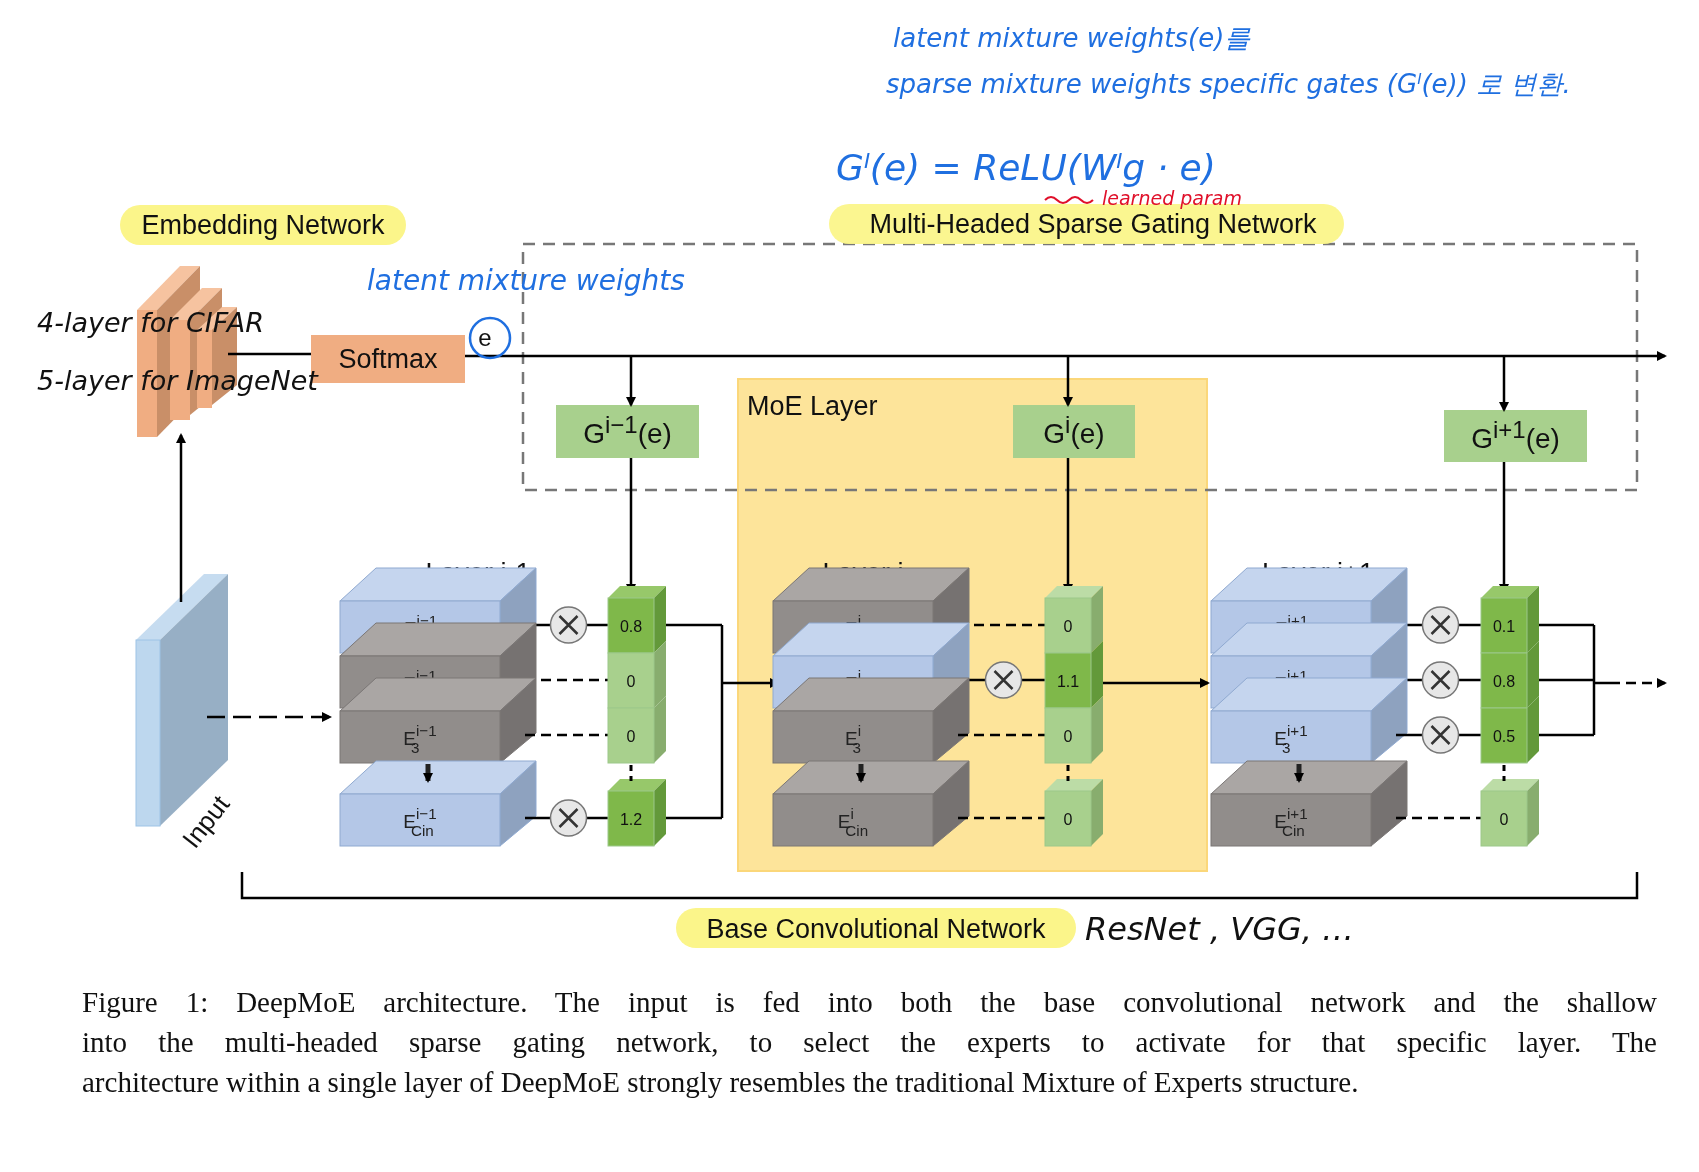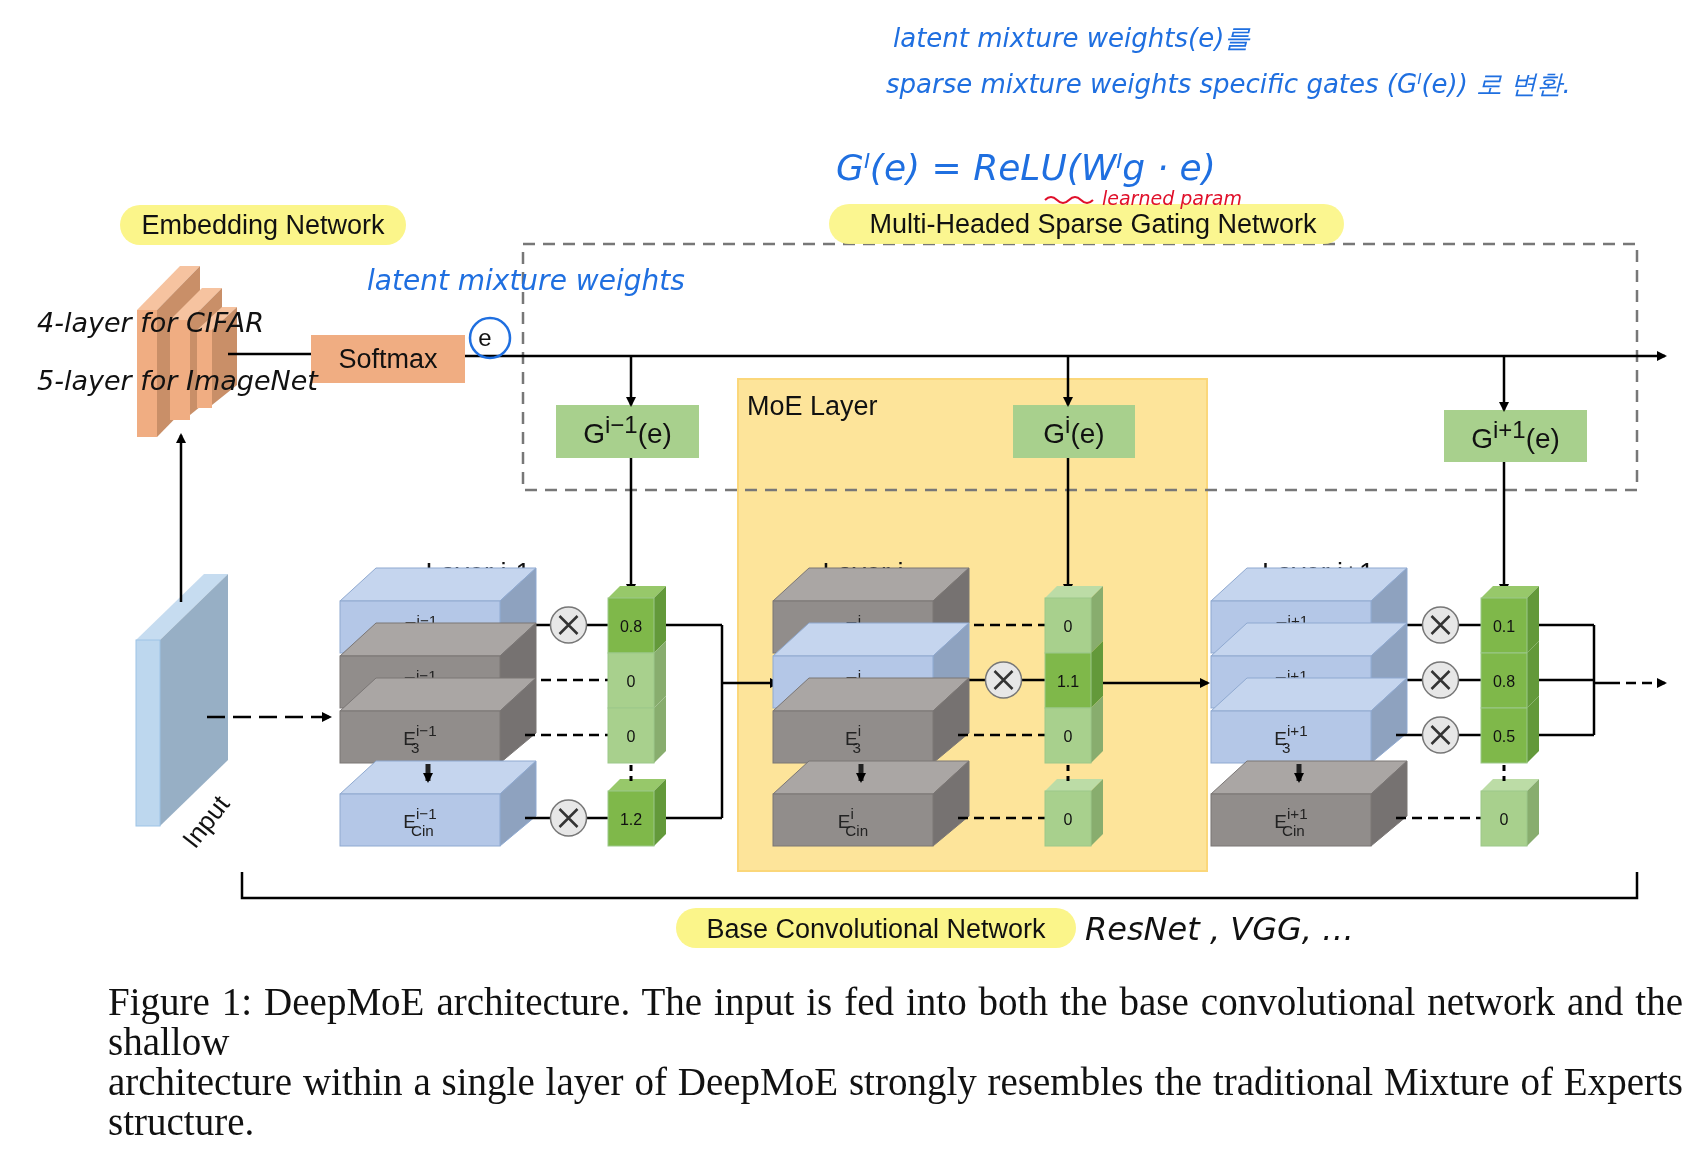--- a/index.html
+++ b/index.html
@@ -1,23 +1,23 @@
 <!DOCTYPE html>
 <html><head>
 <meta charset="utf-8">
 <style>
   html, body { margin: 0; padding: 0; background: #ffffff; }
   body { width: 1699px; height: 1172px; position: relative; overflow: hidden; }
   #fig { position: absolute; left: 0; top: 0; width: 1699px; height: 1060px; }
   svg text { font-family: "Liberation Sans", "DejaVu Sans", sans-serif; }
   .hand { font-family: "DejaVu Sans", sans-serif; font-style: italic; }
   .caption {
-    position: absolute; left: 108px; top: 982px; width: 1575px;
+    position: absolute; left: 82px; top: 982px; width: 1575px;
     font-family: "Liberation Serif", "DejaVu Serif", serif;
-    font-size: 39px; line-height: 40px; color: #111; text-align: justify;
+    font-size: 29px; line-height: 40px; color: #111; text-align: justify;
     text-align-last: justify;
   }
   .caption .last { text-align-last: left; font-family: Liberation Serif, serif; }
 </style>
 </head>
 <body>
 
 <svg id="fig" viewBox="0 0 1699 1060" xmlns="http://www.w3.org/2000/svg">
   <defs>
     <marker id="arr" markerWidth="10" markerHeight="10" refX="8" refY="5" orient="auto" markerUnits="userSpaceOnUse">
@@ -279,14 +279,15 @@
   <path d="M1045,200 q6,-6 12,0 q6,6 12,0 q6,-6 12,0 q6,6 12,0" fill="none" stroke="#e0102a" stroke-width="2"></path>
   <text class="hand" x="1102" y="205" font-size="19" fill="#e0102a">learned param</text>
   <text class="hand" x="367" y="290" font-size="28" fill="#1f6fe0">latent mixture weights</text>
   <text class="hand" x="37" y="332" font-size="27" fill="#111">4-layer for CIFAR</text>
   <text class="hand" x="37" y="390" font-size="27" fill="#111">5-layer for ImageNet</text>
   <text class="hand" x="1085" y="940" font-size="32" fill="#111">ResNet , VGG, …</text>
 </svg>
 
 <div class="caption">
   <div>Figure 1: DeepMoE architecture. The input is fed into both the base convolutional network and the shallow</div>
+  <div>into the multi-headed sparse gating network, to select the experts to activate for that specific layer. The</div>
   <div class="last">architecture within a single layer of DeepMoE strongly resembles the traditional Mixture of Experts structure.</div>
 </div>
 
 </body></html>

